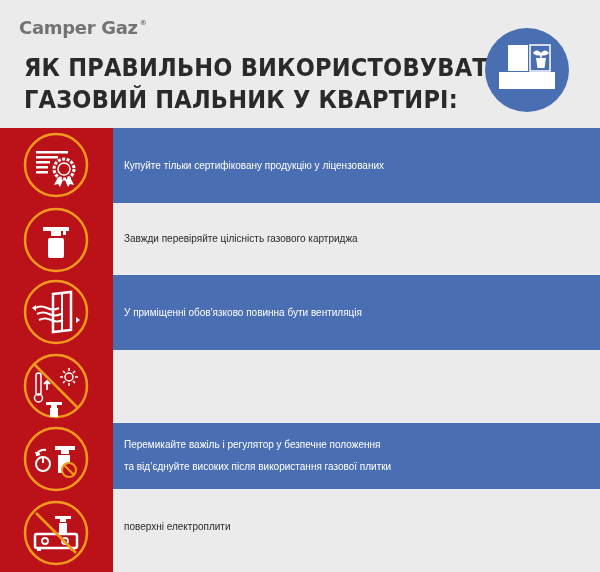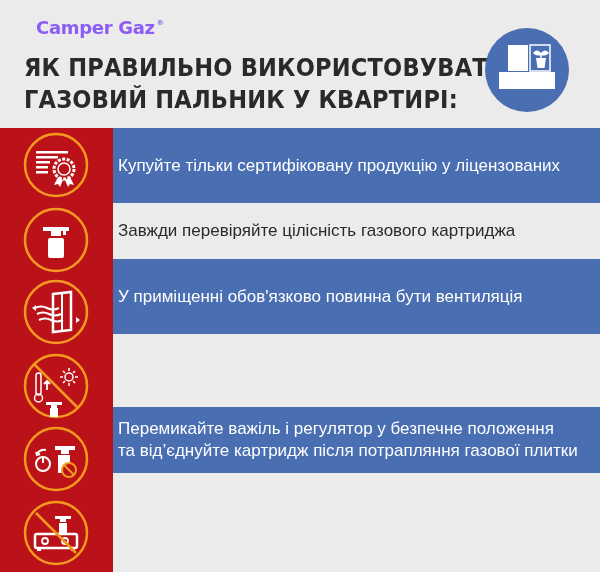--- a/index.html
+++ b/index.html
@@ -1,23 +1,23 @@
 <!DOCTYPE html>
 <html><head>
 <meta charset="utf-8">
 <style>
   html, body { margin:0; padding:0; }
   body { width:600px; height:572px; background:#ebebeb; position:relative; overflow:hidden; font-family:"Liberation Sans","DejaVu Sans",sans-serif; }
-  .logo { position:absolute; left:36px; top:17px; font-family:"DejaVu Sans",sans-serif; font-weight:bold; font-size:18px; color:#8b5cf6; letter-spacing:-0.3px; }
+  .logo { position:absolute; left:19px; top:17px; font-family:"DejaVu Sans",sans-serif; font-weight:bold; font-size:18px; color:#737373; letter-spacing:-0.3px; }
   .logo sup { font-size:7px; vertical-align:top; position:relative; top:2px; margin-left:2px; }
   .title { position:absolute; left:24px; top:52px; font-family:"DejaVu Sans",sans-serif; font-weight:bold; font-size:24.5px; line-height:32px; color:#2a2a2a; letter-spacing:0.2px; transform:scaleX(0.92); transform-origin:left top; white-space:nowrap; }
   .badge { position:absolute; left:485px; top:28px; width:84px; height:84px; }
   .redpanel { position:absolute; left:0; top:128px; width:113px; height:444px; background:#bb1219; }
   .rows { position:absolute; left:113px; top:128px; width:487px; }
-  .row { display:flex; align-items:center; padding-left:5px; box-sizing:border-box; font-size:17px; line-height:22px; }
+  .row { display:flex; align-items:center; padding-left:11px; box-sizing:border-box; font-size:10px; line-height:22px; }
   .row.blue { background:#4a6eb2; color:#ffffff; }
   .row.gray { background:#ebebeb; color:#2a2a2a; }
   .icon { position:absolute; left:23px; width:66px; height:66px; }
 </style>
 </head>
 <body>
 
 <div class="logo"><span>Camper Gaz</span><sup>®</sup></div>
 
 <div class="title">
@@ -96,37 +96,38 @@
     <line x1="13" y1="13" x2="53" y2="53" stroke="#f39a1e" stroke-width="2.5"></line>
   </svg>
 </div>
 
 <div class="rows">
   <div class="row blue" style="height:75px">
     <div>
         <div>Купуйте тільки сертифіковану продукцію у ліцензованих</div>
       </div>
   </div>
-  <div class="row gray" style="height:56px">
+  <div class="row gray" style="height:72px">
     <div>
         <div>Завжди перевіряйте цілісність газового картриджа</div>
       </div>
   </div>
   <div class="row blue" style="height:75px">
     <div>
         <div>У приміщенні обов'язково повинна бути вентиляція</div>
       </div>
   </div>
   <div class="row gray" style="height:73px">
     <div>
       </div>
   </div>
   <div class="row blue" style="height:66px">
     <div>
         <div>Перемикайте важіль і регулятор у безпечне положення</div>
-        <div>та від’єднуйте картридж після потрапляння газової плитки</div>
+        <div>та від’єднуйте високих після використання газової плитки</div>
       </div>
   </div>
   <div class="row gray" style="height:75px">
     <div>
+        <div>поверхні електроплити</div>
       </div>
   </div>
 </div>
 
 </body></html>

